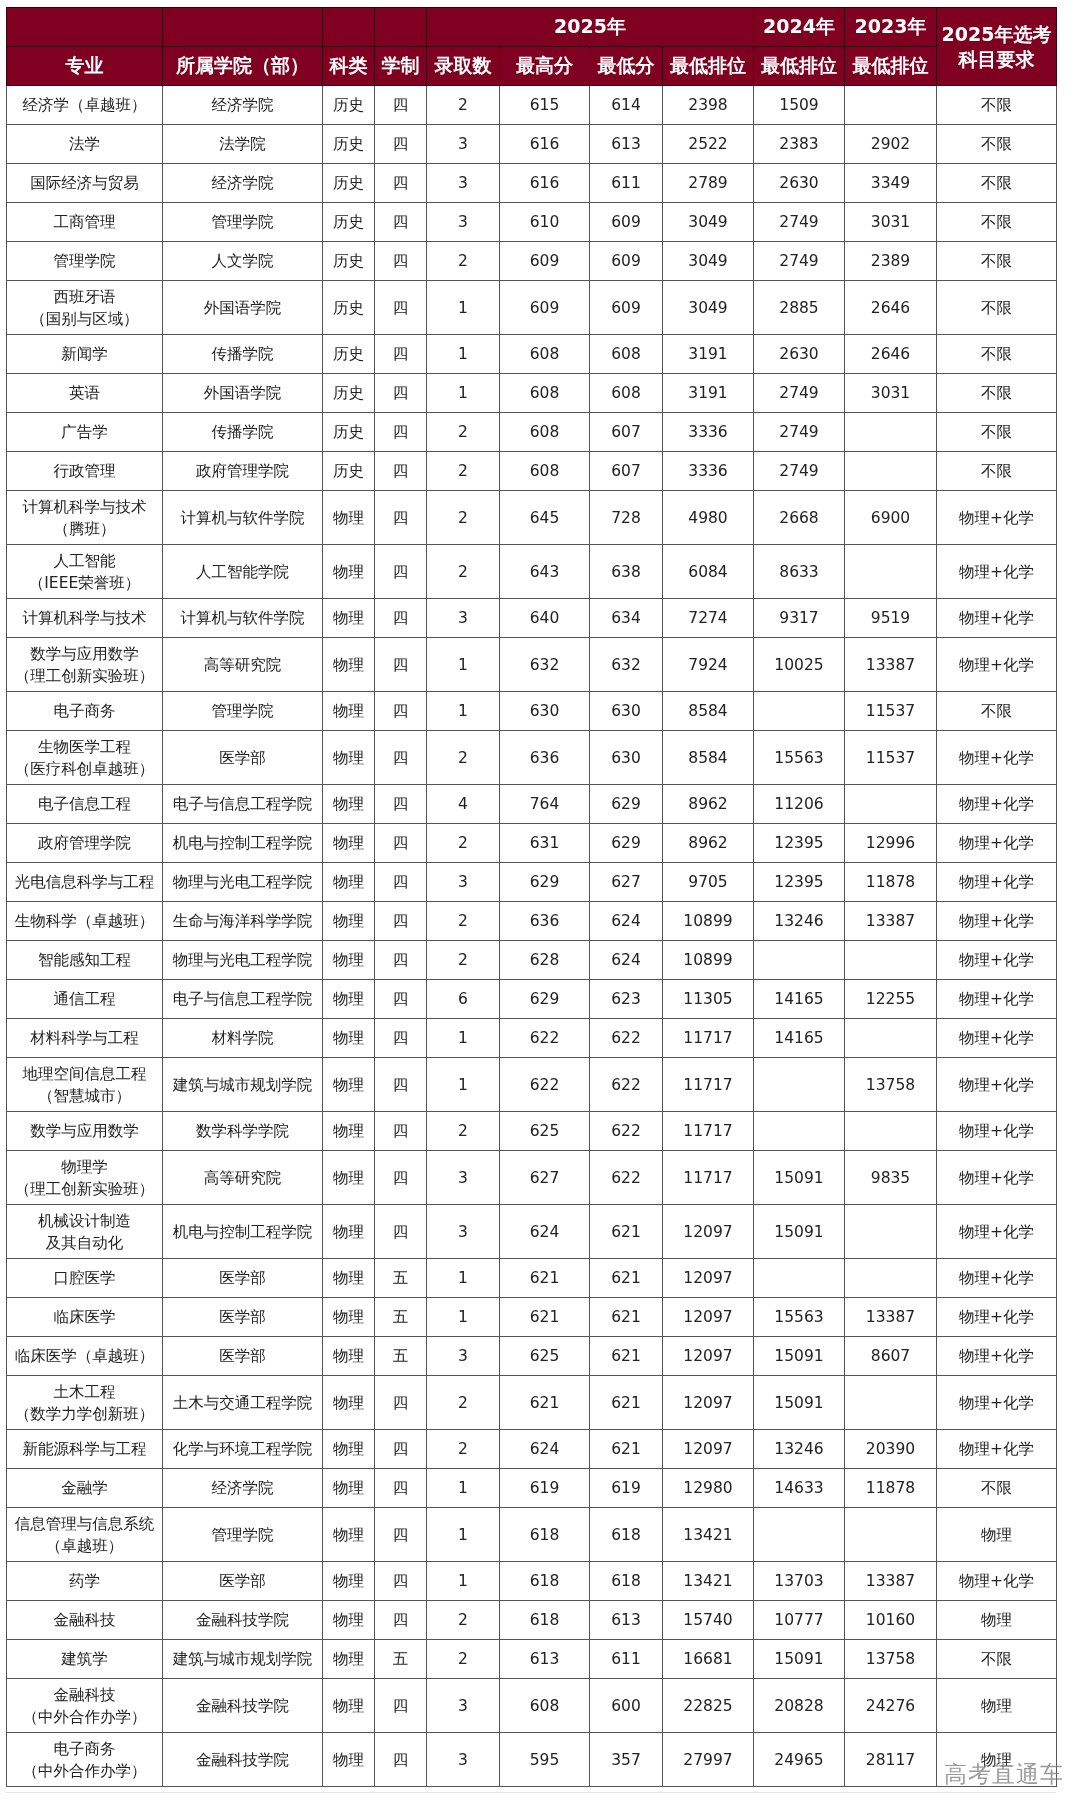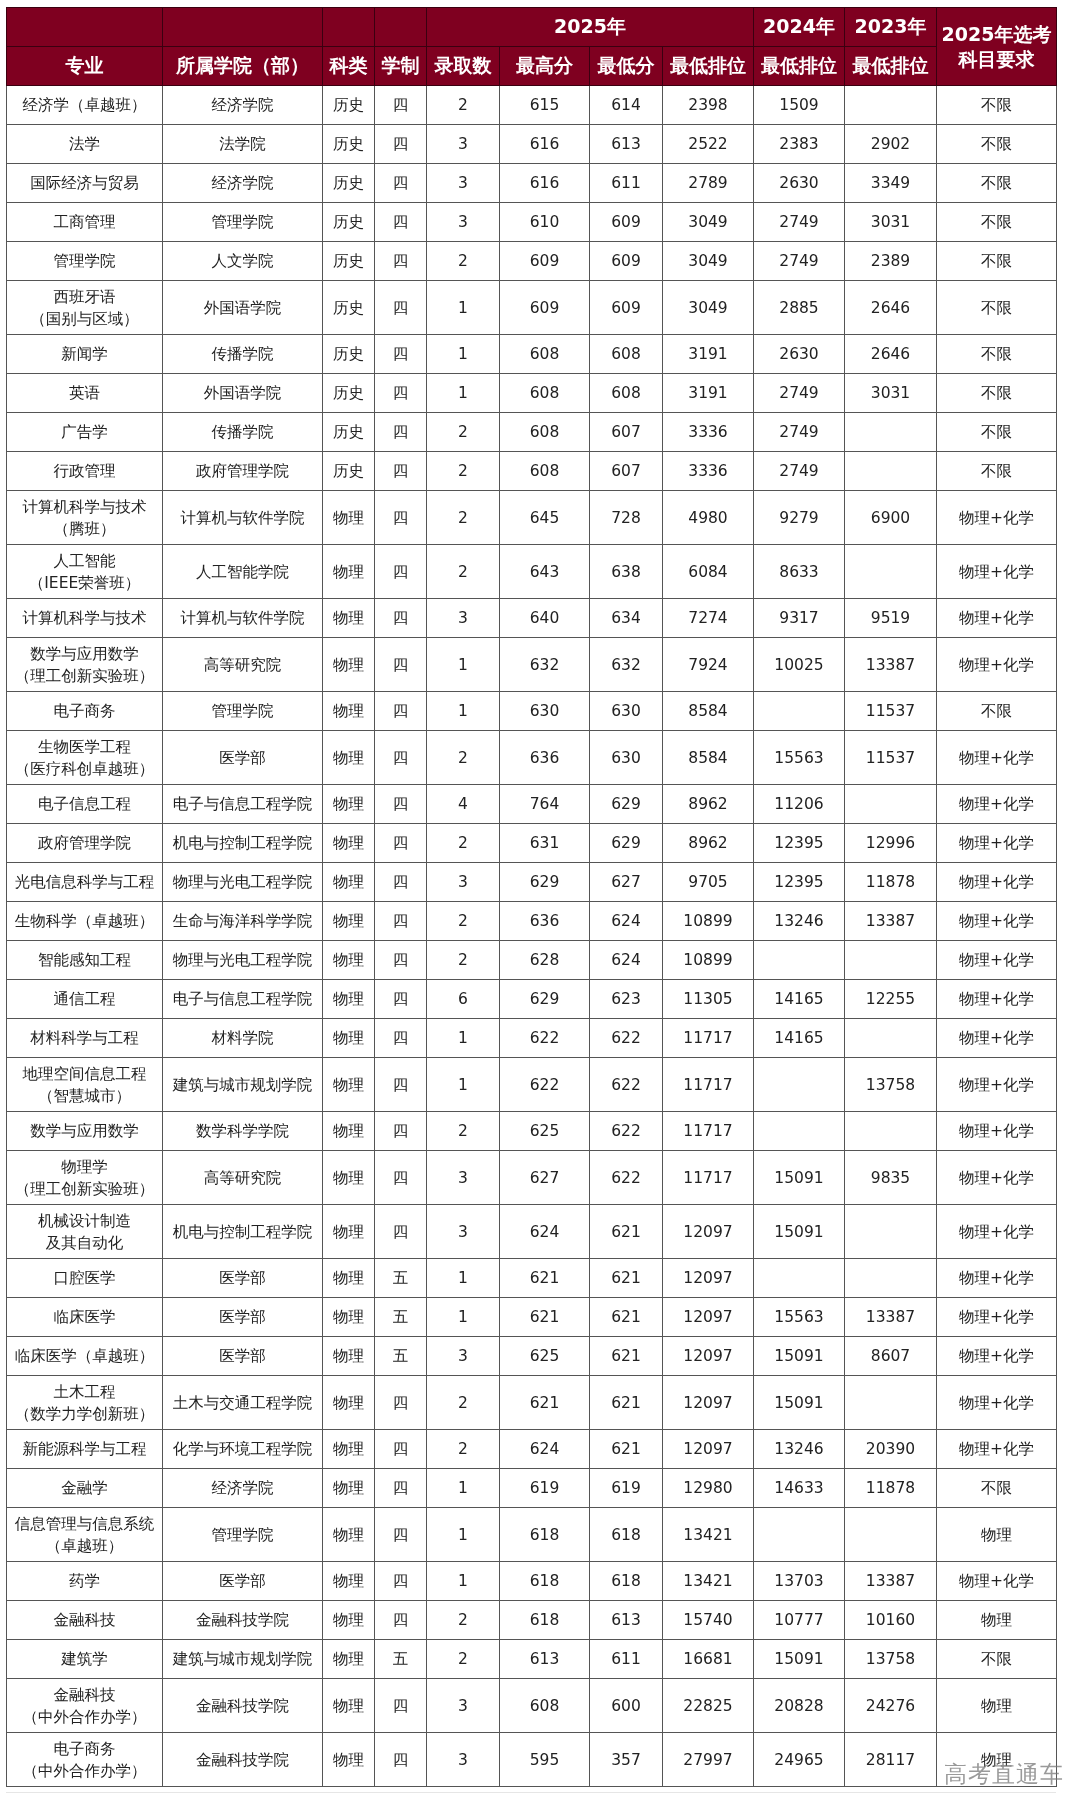--- a/index.html
+++ b/index.html
@@ -198,21 +198,21 @@
         </tr>
         <tr class="r2">
           <td>计算机科学与技术<br>（腾班）</td>
           <td>计算机与软件学院</td>
           <td>物理</td>
           <td>四</td>
           <td>2</td>
           <td>645</td>
           <td>728</td>
           <td>4980</td>
-          <td>9279</td>
+          <td>2668</td>
           <td>6900</td>
           <td>物理+化学</td>
         </tr>
         <tr class="r2">
           <td>人工智能<br>（IEEE荣誉班）</td>
           <td>人工智能学院</td>
           <td>物理</td>
           <td>四</td>
           <td>2</td>
           <td>643</td>

